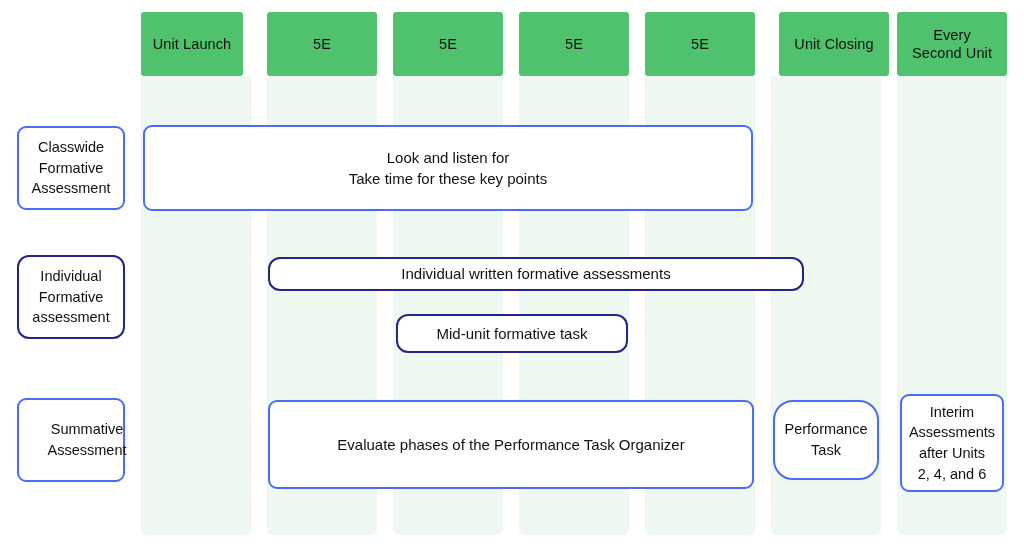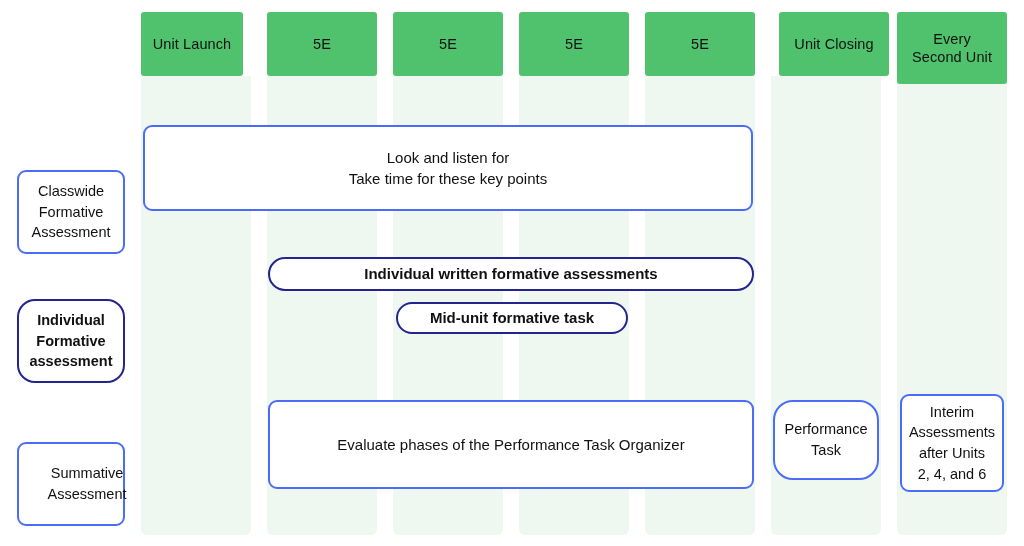--- a/index.html
+++ b/index.html
@@ -44,23 +44,23 @@
     box-sizing:border-box;
     display:flex;
     align-items:center;
     justify-content:center;
     text-align:center;
     white-space:pre-line;
     line-height:1.42;
     color:#111111;
   }
   .box.light{ border:2px solid #4a6cf7; border-radius:9px; }
-  .box.dark { border:2px solid #23248e; border-radius:18px;font-weight:bold; }
+  .box.dark { border:2px solid #23248e; border-radius:12px; }
 
-  .rowlabel{ font-size:14.5px;margin-top:44px; }
+  .rowlabel{ font-size:14.5px; }
   .bar{ font-size:15px; }
   .small{ font-size:14.5px; }
 </style>
 </head>
 <body>
 
 <div id="canvas">
 
   <div class="stripe" style="left:141px;top:76px;width:110px;height:459px;"></div>
   <div class="stripe" style="left:267px;top:76px;width:110px;height:459px;"></div>
@@ -69,37 +69,37 @@
   <div class="stripe" style="left:645px;top:76px;width:110px;height:459px;"></div>
   <div class="stripe" style="left:771px;top:76px;width:110px;height:459px;"></div>
   <div class="stripe" style="left:897px;top:76px;width:110px;height:459px;"></div>
 
   <div class="col-head" style="left:141px;top:12px;width:102px;height:64px;">Unit Launch</div>
   <div class="col-head" style="left:267px;top:12px;width:110px;height:64px;">5E</div>
   <div class="col-head" style="left:393px;top:12px;width:110px;height:64px;">5E</div>
   <div class="col-head" style="left:519px;top:12px;width:110px;height:64px;">5E</div>
   <div class="col-head" style="left:645px;top:12px;width:110px;height:64px;">5E</div>
   <div class="col-head" style="left:771px;top:12px;width:110px;height:64px;margin-left:8px;">Unit Closing</div>
-  <div class="col-head" style="left:897px;top:12px;width:110px;height:72px;">Every
+  <div class="col-head" style="left:897px;top:12px;width:110px;height:64px;">Every
 Second Unit</div>
 
   <div class="box light rowlabel" style="left:17px;top:126px;width:108px;height:84px;">Classwide
 Formative
 Assessment</div>
   <div class="box dark rowlabel" style="left:17px;top:255px;width:108px;height:84px;">Individual
 Formative
 assessment</div>
   <div class="box light rowlabel" style="left:17px;top:398px;width:108px;height:84px;padding-left:32px;">Summative
 Assessment</div>
 
   <div class="box light bar" style="left:143px;top:125px;width:610px;height:86px;">Look and listen for
 Take time for these key points</div>
 
-  <div class="box dark bar" style="left:268px;top:257px;width:486px;height:34px;">Individual written formative assessments</div>
-  <div class="box dark bar" style="left:396px;top:302px;width:232px;height:32px;text-align:right;">Mid-unit formative task</div>
+  <div class="box dark bar" style="left:268px;top:257px;width:536px;height:34px;">Individual written formative assessments</div>
+  <div class="box dark bar" style="left:396px;top:314px;width:232px;height:39px;text-align:right;">Mid-unit formative task</div>
 
   <div class="box light bar" style="left:268px;top:400px;width:486px;height:89px;">Evaluate phases of the Performance Task Organizer</div>
   <div class="box light small" style="left:773px;top:400px;width:106px;height:80px;border-radius:20px;">Performance
 Task</div>
   <div class="box light small" style="left:900px;top:394px;width:104px;height:98px;">Interim
 Assessments
 after Units
 2, 4, and 6</div>
 
 </div>

